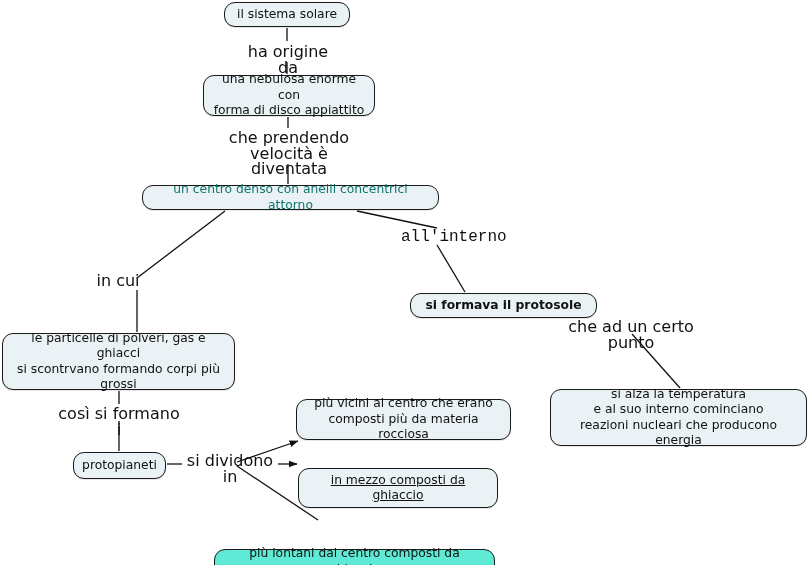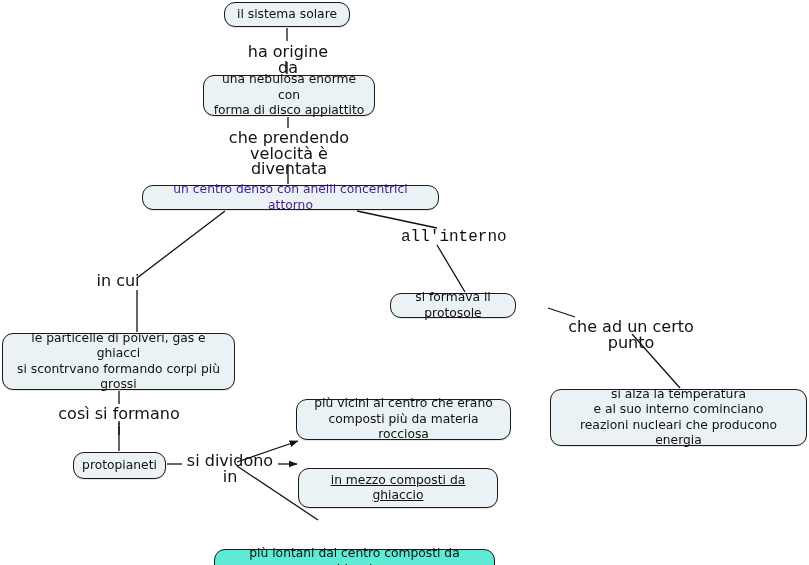--- a/index.html
+++ b/index.html
@@ -79,25 +79,25 @@
         <path d="M 237 462 L 298 441" marker-end="url(#arrowhead)"></path>
         <path d="M 278 464 L 297 464" marker-end="url(#arrowhead)"></path>
         <path d="M 237 466 L 318 520"></path>
       </g>
   </svg>
 
   <div id="node-layer">
       <div class="node" style="left: 224px; top: 2px; width: 126px; height: 25px; background: rgb(234, 242, 245); border-color: rgb(26, 26, 26); color: rgb(17, 17, 17);">il sistema solare</div>
       <div class="node" style="left: 203px; top: 75px; width: 172px; height: 41px; background: rgb(234, 242, 245); border-color: rgb(26, 26, 26); color: rgb(17, 17, 17);">una nebulosa enorme con
 forma di disco appiattito</div>
-      <div class="node" style="left: 142px; top: 185px; width: 297px; height: 25px; background: rgb(234, 242, 245); border-color: rgb(26, 26, 26); color: #4c1d95;">un centro denso con anelli concentrici attorno</div>
+      <div class="node" style="left: 142px; top: 185px; width: 297px; height: 25px; background: rgb(234, 242, 245); border-color: rgb(26, 26, 26); color: #0f766e;">un centro denso con anelli concentrici attorno</div>
       <div class="node" style="left: 2px; top: 333px; width: 233px; height: 57px; background: rgb(234, 242, 245); border-color: rgb(26, 26, 26); color: rgb(17, 17, 17);">le particelle di polveri, gas e ghiacci
 si scontrvano formando corpi più
 grossi</div>
-      <div class="node" style="left: 390px; top: 293px; width: 126px; height: 25px; background: rgb(234, 242, 245); border-color: rgb(26, 26, 26); color: rgb(17, 17, 17);">si formava il protosole</div>
+      <div class="node" style="left: 410px; top: 293px; width: 187px; height: 25px; background: rgb(234, 242, 245); border-color: rgb(26, 26, 26); color: rgb(17, 17, 17); font-weight: bold;">si formava il protosole</div>
       <div class="node" style="left: 550px; top: 389px; width: 257px; height: 57px; background: rgb(234, 242, 245); border-color: rgb(26, 26, 26); color: rgb(17, 17, 17);">si alza la temperatura
 e al suo interno cominciano
 reazioni nucleari che producono energia</div>
       <div class="node" style="left: 73px; top: 452px; width: 93px; height: 27px; background: rgb(234, 242, 245); border-color: rgb(26, 26, 26); color: rgb(17, 17, 17);">protopianeti</div>
       <div class="node" style="left: 296px; top: 399px; width: 215px; height: 41px; background: rgb(234, 242, 245); border-color: rgb(26, 26, 26); color: rgb(17, 17, 17);">più vicini al centro che erano
 composti più da materia rocciosa</div>
       <div class="node" style="left: 298px; top: 468px; width: 200px; height: 40px; background: rgb(234, 242, 245); border-color: rgb(26, 26, 26); color: rgb(17, 17, 17); text-decoration: underline;">in mezzo composti da ghiaccio</div>
       <div class="node" style="left: 214px; top: 521px; width: 281px; height: 41px; background: #5eead4; border-color: rgb(26, 26, 26); color: rgb(17, 17, 17); margin-top: 28px;">più lontani dal centro composti da ghiaccio
 d'acqua, ammoniaca e metano</div>
     </div>

